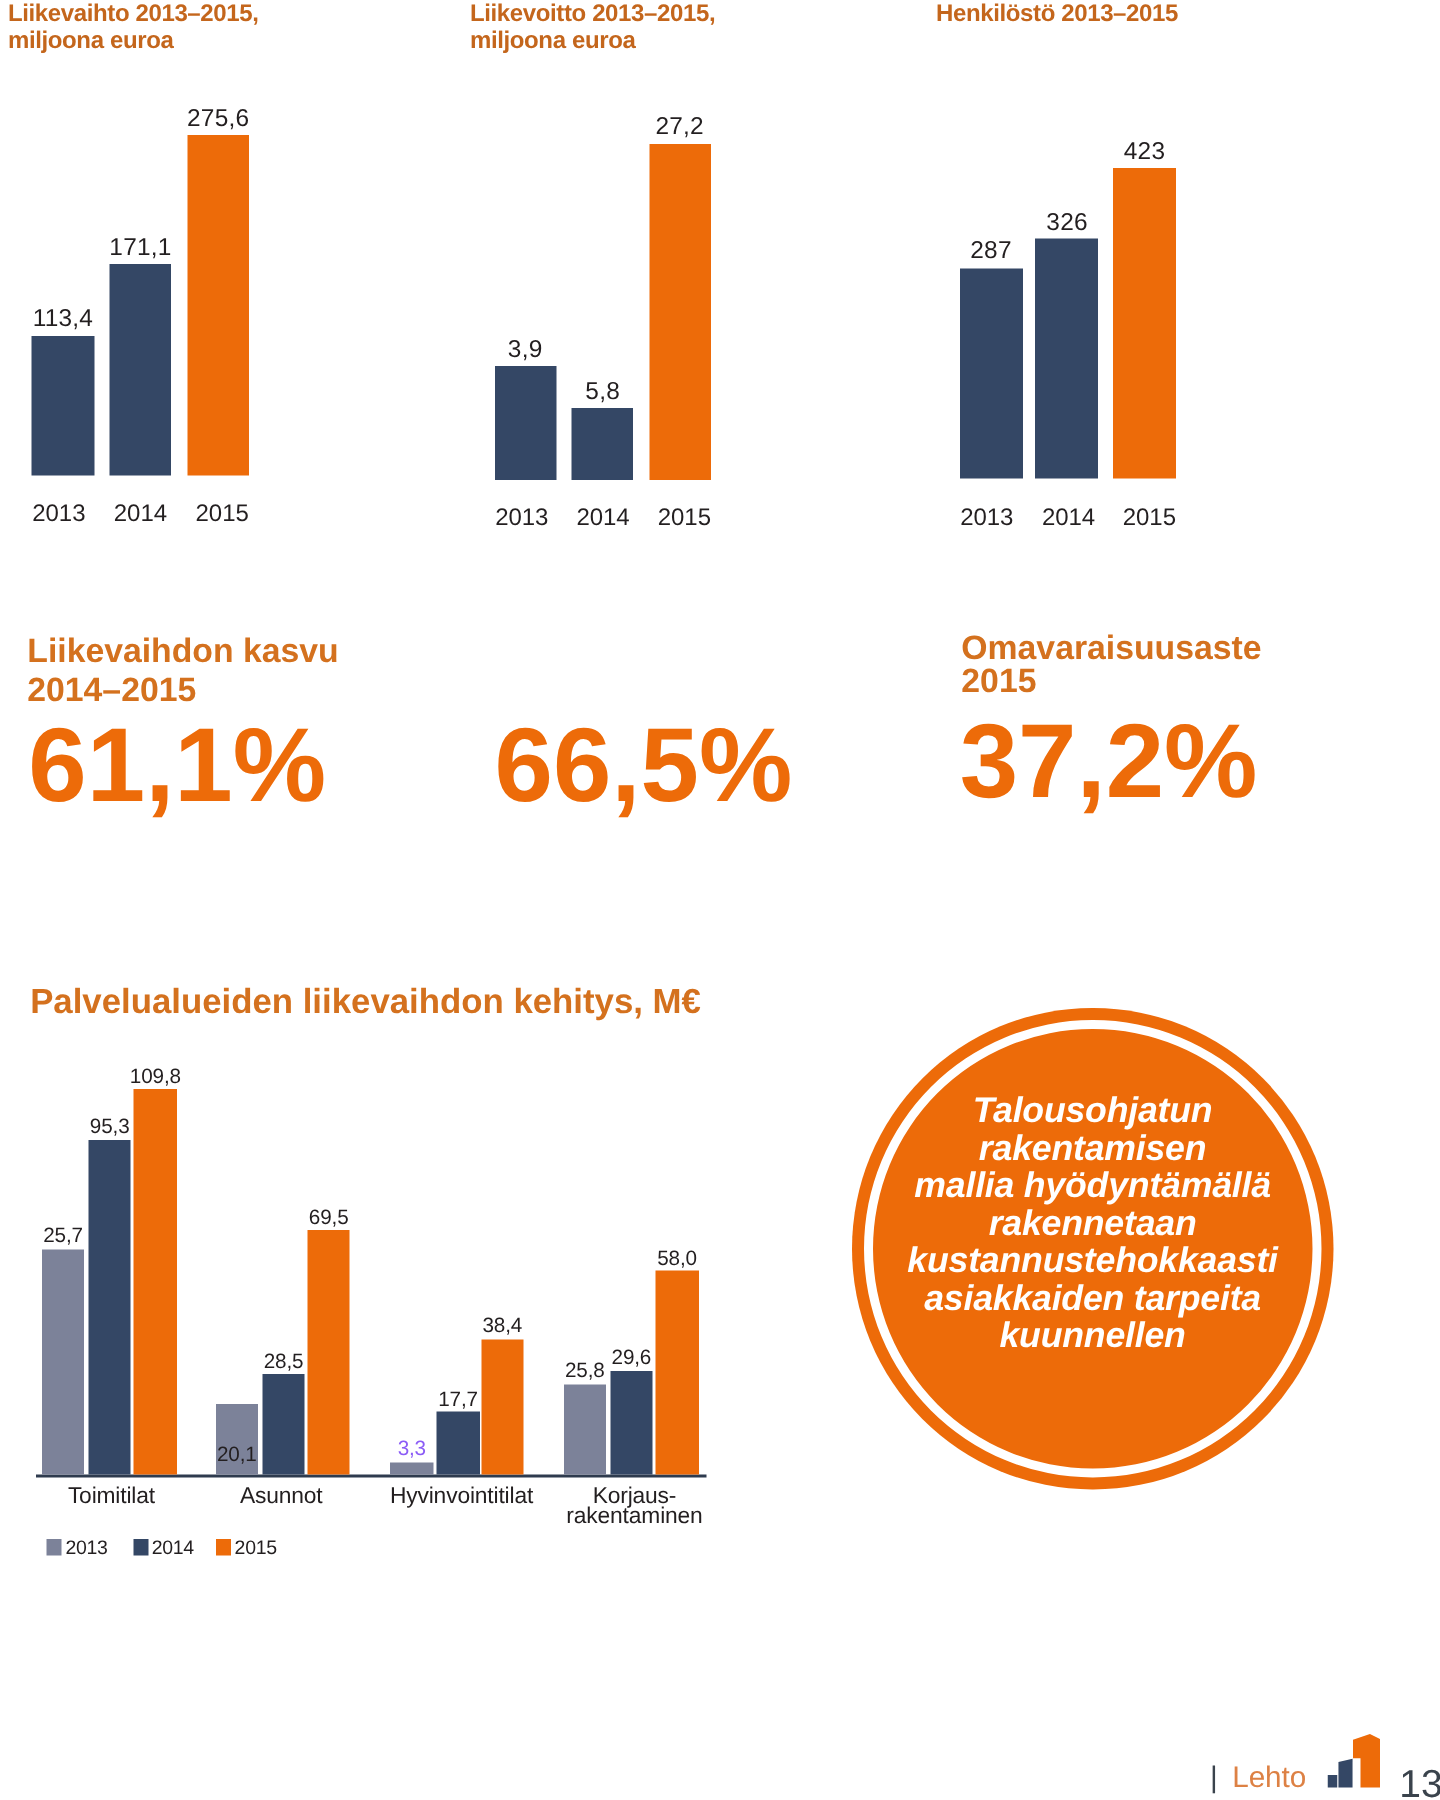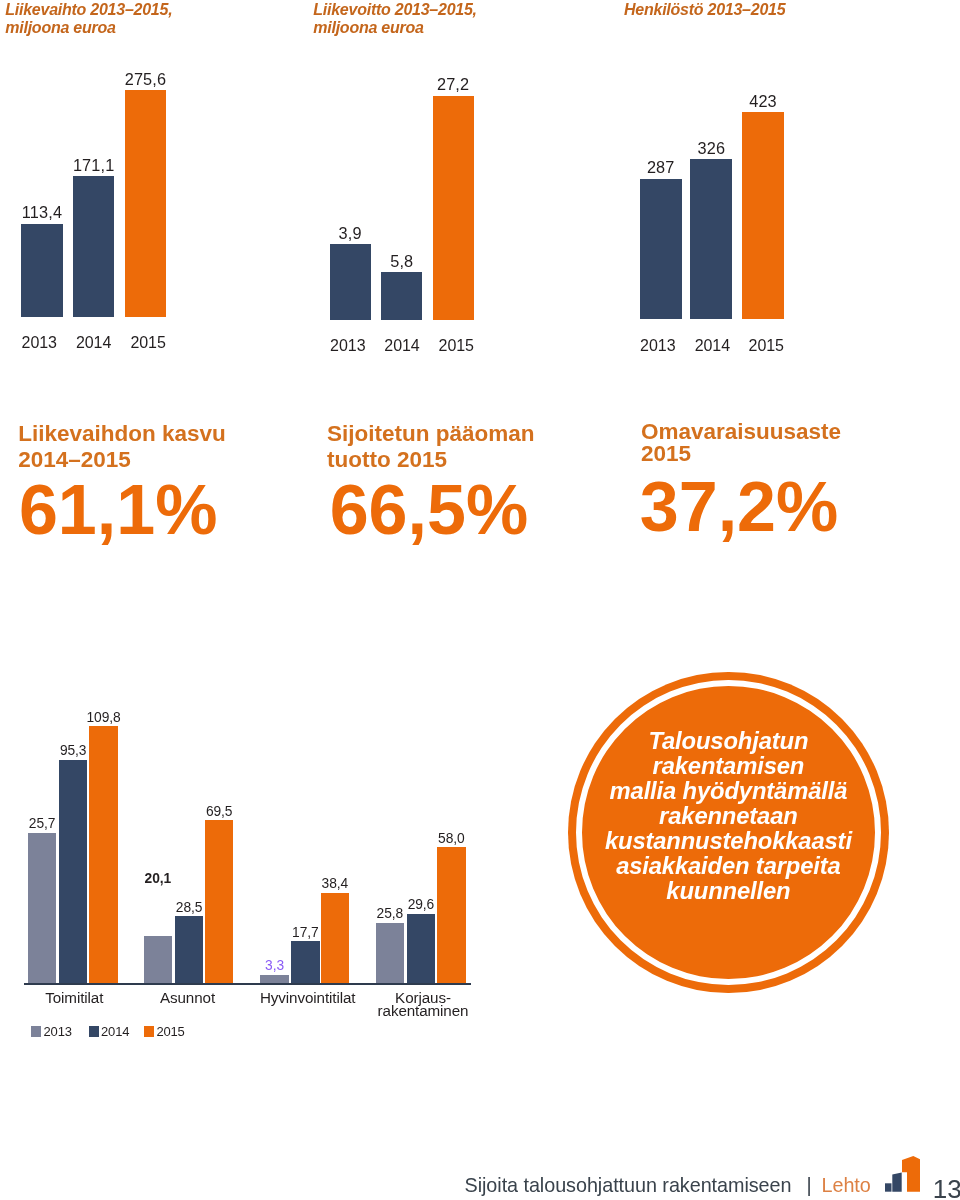--- a/index.html
+++ b/index.html
@@ -2,21 +2,21 @@
 <html><head>
 <meta charset="utf-8">
 <title>Lehto</title>
 <style>
   html,body{margin:0;padding:0;}
   body{width:960px;height:1200px;background:#ffffff;
        font-family:"Liberation Sans",sans-serif;overflow:hidden;}
   .page{position:relative;width:960px;height:1200px;background:#fff;}
 
   .ct{position:absolute;font-weight:bold;font-size:16px;line-height:18.25px;
-      color:#C4661C;letter-spacing:-0.25px;white-space:pre;font-style:italic;}
+      color:#C4661C;letter-spacing:-0.25px;white-space:pre;}
   .bar{position:absolute;}
   .blabel{position:absolute;font-size:16.3px;color:#231F20;letter-spacing:0.15px;
           text-align:center;white-space:nowrap;}
   .cat{position:absolute;font-size:16px;color:#231F20;letter-spacing:-0.05px;
        text-align:center;white-space:nowrap;}
 
   .kpilab{position:absolute;font-weight:bold;font-size:22.5px;
           color:#D4711E;white-space:pre;letter-spacing:0px;}
   .kpival{position:absolute;font-weight:bold;font-size:70px;color:#ED6B09;
           white-space:nowrap;letter-spacing:0px;}
@@ -76,36 +76,35 @@
   <div class="cat" style="left: 617.8px; width: 80px; top: 337px; color: rgb(35, 31, 32);">2013</div>
   <div class="bar" style="left: 690.4px; width: 42px; top: 159.464px; height: 159.936px; background: rgb(52, 71, 101);"></div>
   <div class="blabel" style="left: 665.4px; width: 92px; top: 139.164px; color: rgb(35, 31, 32);">326</div>
   <div class="cat" style="left: 672.35px; width: 80px; top: 337px; color: rgb(35, 31, 32);">2014</div>
   <div class="bar" style="left: 742px; width: 42px; top: 111.876px; height: 207.524px; background: rgb(237, 107, 9);"></div>
   <div class="blabel" style="left: 717px; width: 92px; top: 91.5762px; color: rgb(35, 31, 32);">423</div>
   <div class="cat" style="left: 726.25px; width: 80px; top: 337px; color: rgb(35, 31, 32);">2015</div>
   <div class="kpilab" style="left: 18.2px; top: 420.7px; line-height: 26.3px; color: rgb(212, 113, 30);">Liikevaihdon kasvu
 2014–2015</div>
   <div class="kpival" style="left: 18.9px; top: 470px; color: rgb(237, 107, 9);">61,1%</div>
-  <div class="kpilab" style="left: 327.1px; top: 420.7px; line-height: 26.3px; color: rgb(212, 113, 30);">Sijoitetun pääoman
-tuotto 2015</div>
   <div class="kpival" style="left: 329.7px; top: 470px; color: rgb(237, 107, 9);">66,5%</div>
   <div class="kpilab" style="left: 640.9px; top: 421.4px; line-height: 21.5px; color: rgb(212, 113, 30);">Omavaraisuusaste
 2015</div>
   <div class="kpival" style="left: 639.8px; top: 467.3px; color: rgb(237, 107, 9);">37,2%</div>
+  <div class="sct" style="left: 20.1px; top: 653.6px; color: rgb(212, 113, 30);">Palvelualueiden liikevaihdon kehitys, M€</div>
   <div class="saxis" style="left: 23.9px; top: 982.8px; width: 447.2px; height: 1.9px; background: rgb(46, 59, 78);"></div>
   <div class="sbar" style="left: 27.8px; width: 28.5px; top: 832.531px; height: 150.269px; background: rgb(124, 130, 153);"></div>
   <div class="slabel" style="left: 11.8px; width: 60.5px; top: 815.931px; color: rgb(35, 31, 32);">25,7</div>
   <div class="sbar" style="left: 58.9px; width: 28.5px; top: 760.084px; height: 222.716px; background: rgb(52, 71, 101);"></div>
   <div class="slabel" style="left: 42.9px; width: 60.5px; top: 743.484px; color: rgb(35, 31, 32);">95,3</div>
   <div class="sbar" style="left: 89.3px; width: 28.5px; top: 726.197px; height: 256.603px; background: rgb(237, 107, 9);"></div>
   <div class="slabel" style="left: 73.3px; width: 60.5px; top: 709.597px; color: rgb(35, 31, 32);">109,8</div>
   <div class="scat" style="left: 24.5px; width: 99.6px; top: 989.9px; color: rgb(35, 31, 32);">Toimitilat</div>
   <div class="sbar" style="left: 143.6px; width: 28.5px; top: 935.826px; height: 46.9737px; background: rgb(124, 130, 153);"></div>
-  <div class="slabel" style="left: 127.6px; width: 60.5px; top: 871px; color: rgb(35, 31, 32); font-weight: bold;">20,1</div>
+  <div class="slabel" style="left: 127.6px; width: 60.5px; top: 962px; color: rgb(35, 31, 32);">20,1</div>
   <div class="sbar" style="left: 174.8px; width: 28.5px; top: 916.195px; height: 66.6045px; background: rgb(52, 71, 101);"></div>
   <div class="slabel" style="left: 158.8px; width: 60.5px; top: 899.595px; color: rgb(35, 31, 32);">28,5</div>
   <div class="sbar" style="left: 204.9px; width: 28.5px; top: 820.378px; height: 162.422px; background: rgb(237, 107, 9);"></div>
   <div class="slabel" style="left: 188.9px; width: 60.5px; top: 803.778px; color: rgb(35, 31, 32);">69,5</div>
   <div class="scat" style="left: 137.5px; width: 100px; top: 989.9px; color: rgb(35, 31, 32);">Asunnot</div>
   <div class="sbar" style="left: 260.3px; width: 28.5px; top: 975.088px; height: 7.7121px; background: rgb(124, 130, 153);"></div>
   <div class="slabel" style="left: 244.3px; width: 60.5px; top: 958.488px; color: #8b5cf6;">3,3</div>
   <div class="sbar" style="left: 291.1px; width: 28.5px; top: 941.435px; height: 41.3649px; background: rgb(52, 71, 101);"></div>
   <div class="slabel" style="left: 275.1px; width: 60.5px; top: 924.835px; color: rgb(35, 31, 32);">17,7</div>
   <div class="sbar" style="left: 320.6px; width: 28.5px; top: 893.059px; height: 89.7408px; background: rgb(237, 107, 9);"></div>
@@ -127,21 +126,20 @@
   <div class="lgtx" style="left: 156.4px; top: 1023.6px; color: rgb(35, 31, 32);">2015</div>
   <div class="callout" style="left: 568.1px; top: 671.6px; width: 320.8px; height: 321.6px; background: rgb(237, 107, 9);"></div>
   <div class="calloutring" style="left:576.2px;top:679.9px;width:304.7px;height:305px;box-sizing:border-box;"></div>
   <div class="callouttx" style="left: 568.1px; top: 728px; width: 320.6px; color: rgb(255, 255, 255);">Talousohjatun
 rakentamisen
 mallia hyödyntämällä
 rakennetaan
 kustannustehokkaasti
 asiakkaiden tarpeita
 kuunnellen</div>
-  <div class="ftx" style="left: 464.5px; top: 1173.8px; color: rgb(58, 67, 76);">Sijoita talousohjattuun rakentamiseen</div>
   <div class="ftx fsep" style="left: 806.6px; top: 1173.8px; color: rgb(58, 67, 76);">|</div>
   <div class="ftx fbrand" style="left: 821.5px; top: 1173.8px; color: rgb(221, 129, 68);">Lehto</div>
   <svg class="flogo" style="left:884.7px;top:1156.4px;" width="35.1" height="36" viewBox="0 0 35.1 36">
     <path class="logopart" d="M0 27.3 H6.5 V35.7 H0 Z" fill="#344765"></path>
     <path class="logopart" d="M7.3 18.6 L16.7 16.5 V35.7 H7.3 Z" fill="#344765"></path>
     <path class="logopart" d="M17.0 3.9 L28.3 0 L35.1 3.3 V35.7 H22.0 V16.2 H17.0 Z" fill="#ED6B09"></path>
   </svg>
   <div class="fpage" style="left: 932.8px; top: 1174.2px; color: rgb(58, 67, 76);">13</div>
 </div>
 

